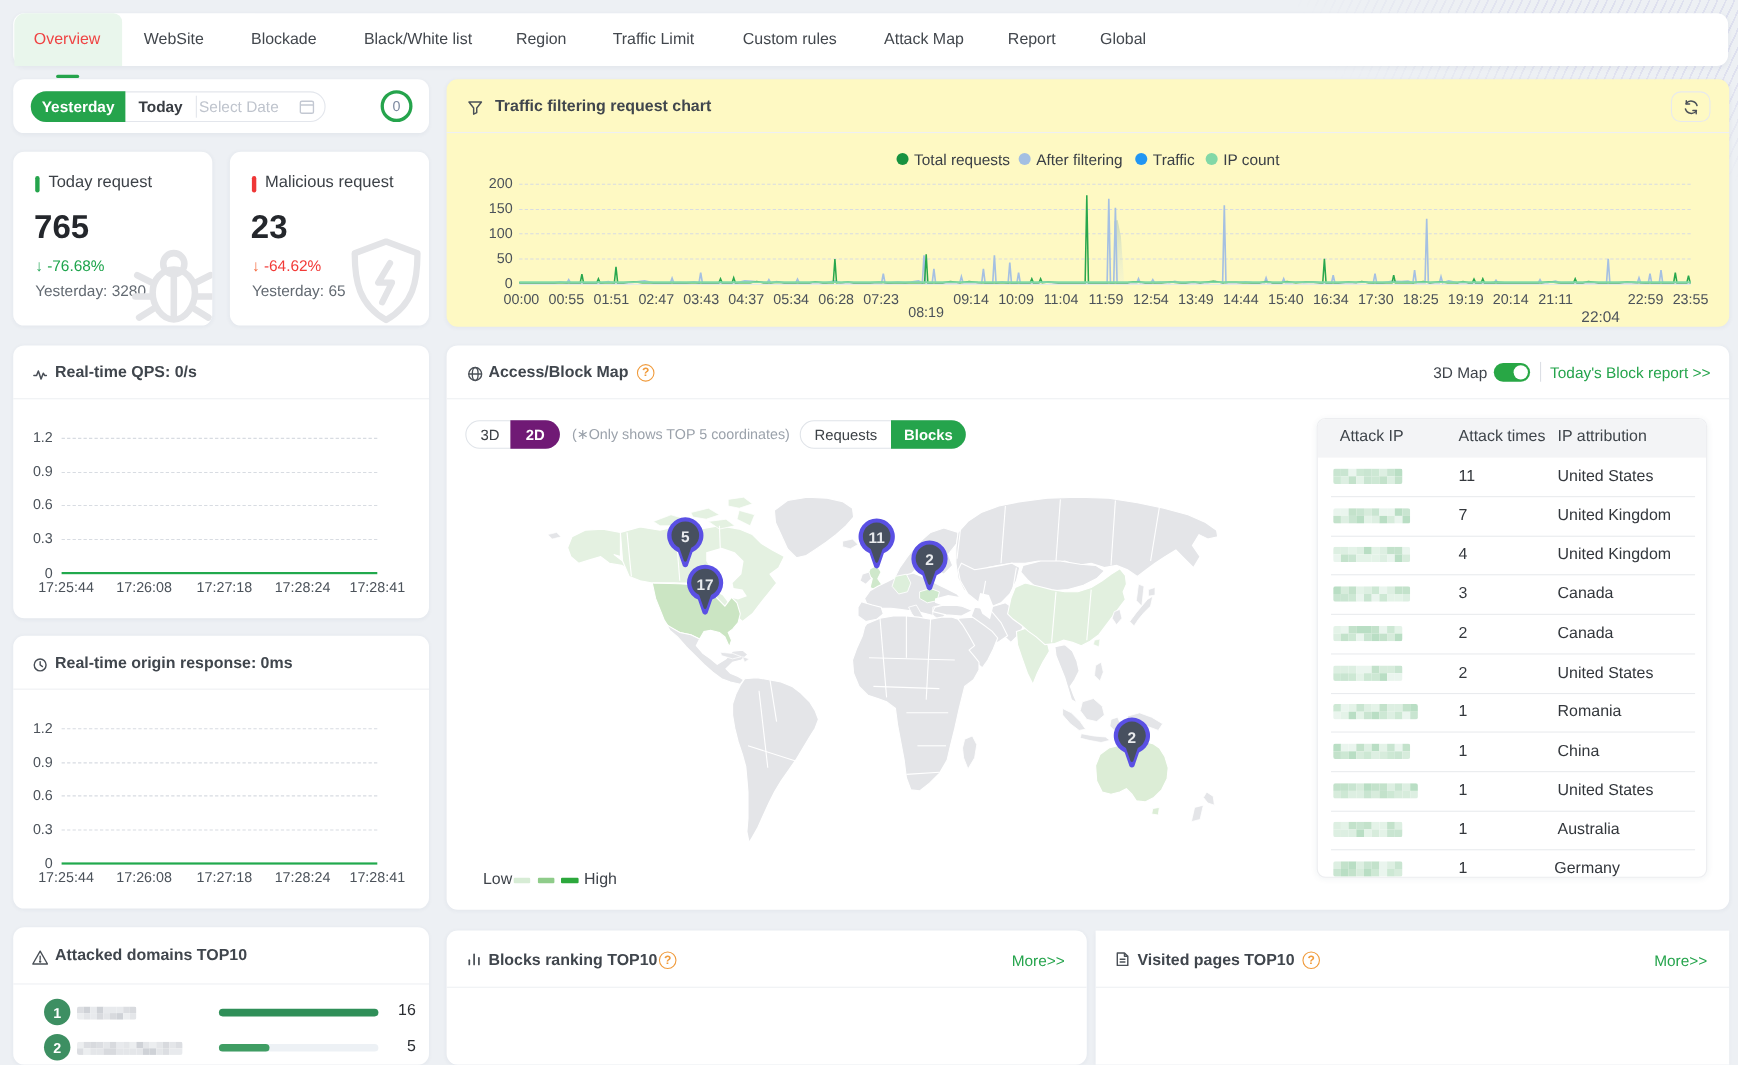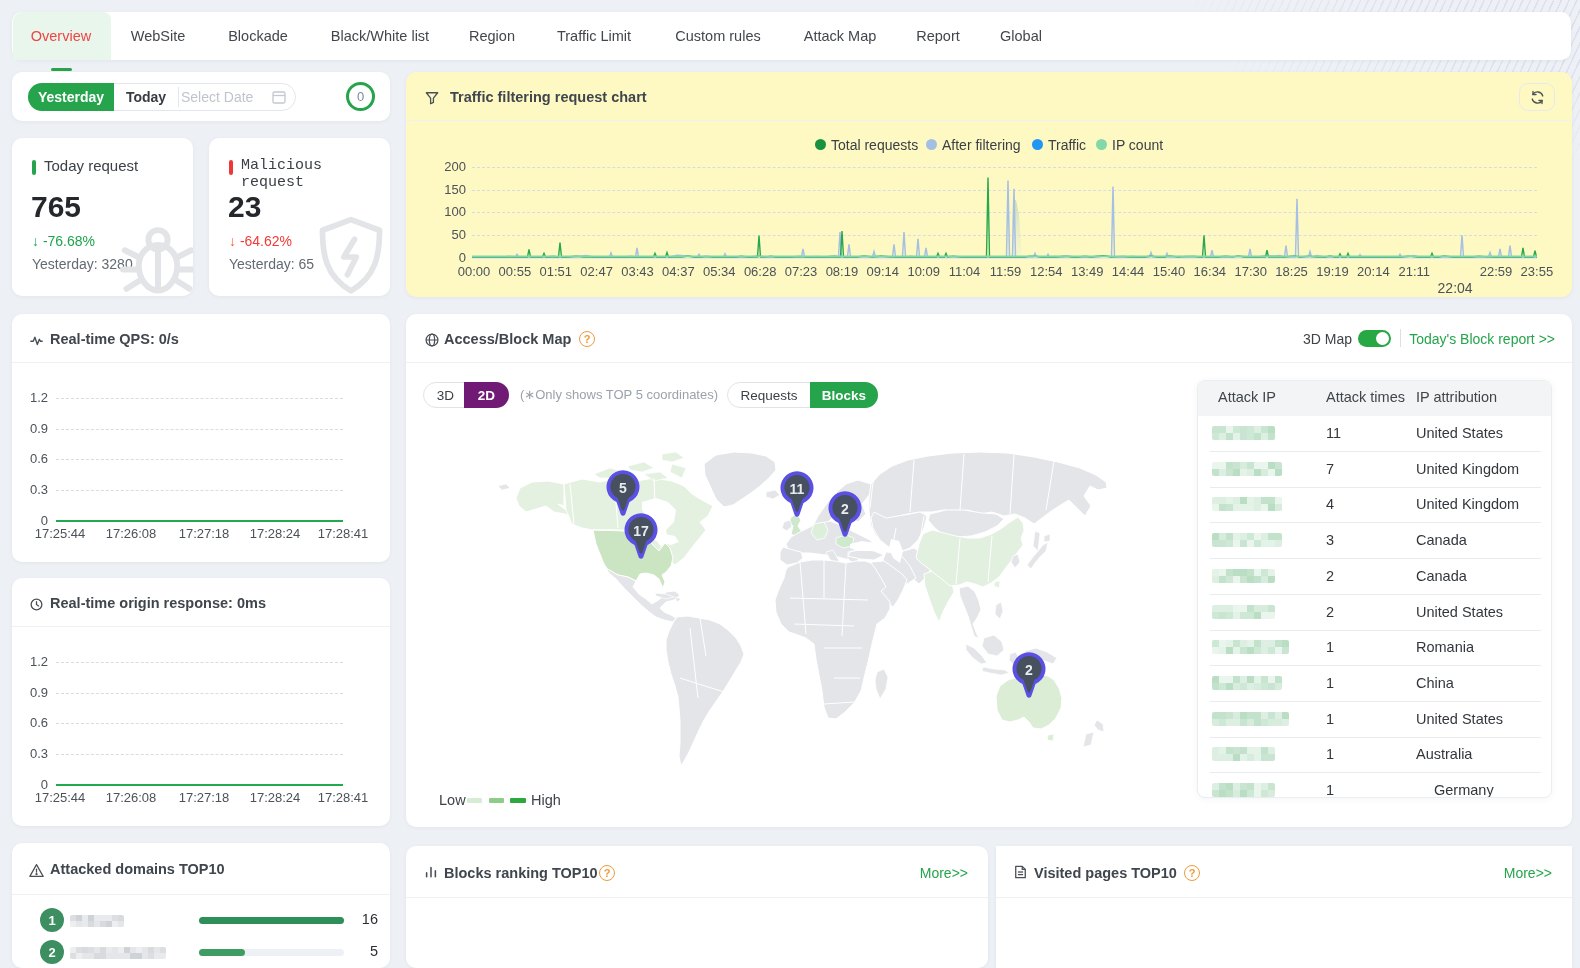--- a/index.html
+++ b/index.html
@@ -47,21 +47,21 @@
       <path d="M13 23 5 19"></path>
       <path d="M12.5 30H4"></path>
       <path d="M14 36l-8 5"></path>
       <path d="M35 23l8-4"></path>
       <path d="M35.5 30H44"></path>
       <path d="M34 36l8 5"></path>
     </svg>
   </div>
 <div style="position:absolute;left:209px;top:138px;width:181px;height:158px;background:#fff;border-radius:10px;box-shadow:0 1px 4px rgba(40,60,90,.05);overflow:hidden;">
     <div style="position:absolute;left:20px;top:22px;width:4px;height:15px;border-radius:2px;background:#ef3737;"></div>
-    <div style="position:absolute;left:32px;top:19px;font-size:15px;color:#3c4147;font-weight:500;font-family:Liberation Mono, monospace;">Malicious request</div>
+    <div style="position:absolute;left:32px;top:19px;font-size:15px;color:#3c4147;font-weight:500;">Malicious request</div>
     <div style="position:absolute;left:19px;top:52px;font-size:30px;font-weight:800;color:#24272c;">23</div>
     <div style="position:absolute;left:20px;top:95px;font-size:14px;color:#f23a37;"><span style="color:#f4673c;">↓</span> -64.62%</div>
     <div style="position:absolute;left:20px;top:118px;font-size:14px;color:#636a72;">Yesterday: 65</div>
     <svg width="72" height="82" viewBox="0 0 40 46" style="position:absolute;left:106px;top:78px;" fill="none" stroke="#e3e4e7" stroke-width="3.2" stroke-linejoin="round">
       <path d="M20 2 36 8c0 14-2 26-16 34C6 34 4 22 4 8z"></path>
       <path d="M22 13l-6 10h7l-5 10" stroke-linecap="round"></path>
     </svg>
   </div>
 <div style="position:absolute;left:12px;top:314px;width:378px;height:248px;background:#fff;border-radius:10px;box-shadow:0 1px 4px rgba(40,60,90,.05);">
     <svg width="13" height="13" viewBox="0 0 16 16" style="position:absolute;left:18px;top:20px;" fill="none" stroke="#494f57" stroke-width="1.7" stroke-linecap="round" stroke-linejoin="round">
@@ -161,21 +161,21 @@
     <div style="position:absolute;left:66px;top:186px;width:1065px;height:1px;background:#e4e7eb;"></div>
     <div style="position:absolute;left:68.0px;top:192px;transform:translateX(-50%);font-size:13px;color:#4b525a;">00:00</div>
     <div style="position:absolute;left:108.88px;top:192px;transform:translateX(-50%);font-size:13px;color:#4b525a;">00:55</div>
     <div style="position:absolute;left:149.76px;top:192px;transform:translateX(-50%);font-size:13px;color:#4b525a;">01:51</div>
     <div style="position:absolute;left:190.64000000000001px;top:192px;transform:translateX(-50%);font-size:13px;color:#4b525a;">02:47</div>
     <div style="position:absolute;left:231.52px;top:192px;transform:translateX(-50%);font-size:13px;color:#4b525a;">03:43</div>
     <div style="position:absolute;left:272.4px;top:192px;transform:translateX(-50%);font-size:13px;color:#4b525a;">04:37</div>
     <div style="position:absolute;left:313.28000000000003px;top:192px;transform:translateX(-50%);font-size:13px;color:#4b525a;">05:34</div>
     <div style="position:absolute;left:354.16px;top:192px;transform:translateX(-50%);font-size:13px;color:#4b525a;">06:28</div>
     <div style="position:absolute;left:395.04px;top:192px;transform:translateX(-50%);font-size:13px;color:#4b525a;">07:23</div>
-    <div style="position:absolute;left:435.92px;top:192px;transform:translateX(-50%);font-size:13px;color:#4b525a;">08:19</div>
+    <div style="position:absolute;left:435.92px;top:204px;transform:translateX(-50%);font-size:13px;color:#4b525a;">08:19</div>
     <div style="position:absolute;left:476.8px;top:192px;transform:translateX(-50%);font-size:13px;color:#4b525a;">09:14</div>
     <div style="position:absolute;left:517.6800000000001px;top:192px;transform:translateX(-50%);font-size:13px;color:#4b525a;">10:09</div>
     <div style="position:absolute;left:558.5600000000001px;top:192px;transform:translateX(-50%);font-size:13px;color:#4b525a;">11:04</div>
     <div style="position:absolute;left:599.44px;top:192px;transform:translateX(-50%);font-size:13px;color:#4b525a;">11:59</div>
     <div style="position:absolute;left:640.32px;top:192px;transform:translateX(-50%);font-size:13px;color:#4b525a;">12:54</div>
     <div style="position:absolute;left:681.2px;top:192px;transform:translateX(-50%);font-size:13px;color:#4b525a;">13:49</div>
     <div style="position:absolute;left:722.08px;top:192px;transform:translateX(-50%);font-size:13px;color:#4b525a;">14:44</div>
     <div style="position:absolute;left:762.96px;top:192px;transform:translateX(-50%);font-size:13px;color:#4b525a;">15:40</div>
     <div style="position:absolute;left:803.84px;top:192px;transform:translateX(-50%);font-size:13px;color:#4b525a;">16:34</div>
     <div style="position:absolute;left:844.72px;top:192px;transform:translateX(-50%);font-size:13px;color:#4b525a;">17:30</div>
@@ -374,21 +374,21 @@
       <div style="position:absolute;left:12px;top:355.59999999999997px;width:331px;height:1px;background:#e9ebee;"></div>
       <div style="position:absolute;left:14px;top:330.59999999999997px;width:77px;height:14px;border-radius:2px;overflow:hidden;font-size:0;line-height:0;"><span style="display:inline-block;width:7px;height:7px;background:#c3e2cb;"></span><span style="display:inline-block;width:7px;height:7px;background:#c3e2cb;"></span><span style="display:inline-block;width:7px;height:7px;background:#c9e5d1;"></span><span style="display:inline-block;width:7px;height:7px;background:#d7ecdc;"></span><span style="display:inline-block;width:7px;height:7px;background:#b9dec4;"></span><span style="display:inline-block;width:7px;height:7px;background:#c3e2cb;"></span><span style="display:inline-block;width:7px;height:7px;background:#c3e2cb;"></span><span style="display:inline-block;width:7px;height:7px;background:#ddefe2;"></span><span style="display:inline-block;width:7px;height:7px;background:#c9e5d1;"></span><span style="display:inline-block;width:7px;height:7px;background:#ddefe2;"></span><span style="display:inline-block;width:7px;height:7px;background:#b9dec4;"></span><span style="display:inline-block;width:7px;height:7px;background:#d7ecdc;"></span><span style="display:inline-block;width:7px;height:7px;background:#cde8d4;"></span><span style="display:inline-block;width:7px;height:7px;background:#ddefe2;"></span><span style="display:inline-block;width:7px;height:7px;background:#ddefe2;"></span><span style="display:inline-block;width:7px;height:7px;background:#c9e5d1;"></span><span style="display:inline-block;width:7px;height:7px;background:#d7ecdc;"></span><span style="display:inline-block;width:7px;height:7px;background:#c3e2cb;"></span><span style="display:inline-block;width:7px;height:7px;background:#cde8d4;"></span><span style="display:inline-block;width:7px;height:7px;background:#d7ecdc;"></span><span style="display:inline-block;width:7px;height:7px;background:#d7ecdc;"></span><span style="display:inline-block;width:7px;height:7px;background:#ddefe2;"></span></div>
       <div style="position:absolute;left:128px;top:329.59999999999997px;font-size:14.5px;color:#33373c;">1</div>
       <div style="position:absolute;left:218px;top:329.59999999999997px;font-size:14.5px;color:#33373c;">United States</div>
       <div style="position:absolute;left:12px;top:391.29999999999995px;width:331px;height:1px;background:#e9ebee;"></div>
       <div style="position:absolute;left:14px;top:366.29999999999995px;width:63px;height:14px;border-radius:2px;overflow:hidden;font-size:0;line-height:0;"><span style="display:inline-block;width:7px;height:7px;background:#ddefe2;"></span><span style="display:inline-block;width:7px;height:7px;background:#e4f3e8;"></span><span style="display:inline-block;width:7px;height:7px;background:#c3e2cb;"></span><span style="display:inline-block;width:7px;height:7px;background:#c9e5d1;"></span><span style="display:inline-block;width:7px;height:7px;background:#c3e2cb;"></span><span style="display:inline-block;width:7px;height:7px;background:#e4f3e8;"></span><span style="display:inline-block;width:7px;height:7px;background:#e4f3e8;"></span><span style="display:inline-block;width:7px;height:7px;background:#c3e2cb;"></span><span style="display:inline-block;width:7px;height:7px;background:#ddefe2;"></span><span style="display:inline-block;width:7px;height:7px;background:#ddefe2;"></span><span style="display:inline-block;width:7px;height:7px;background:#ddefe2;"></span><span style="display:inline-block;width:7px;height:7px;background:#ddefe2;"></span><span style="display:inline-block;width:7px;height:7px;background:#b9dec4;"></span><span style="display:inline-block;width:7px;height:7px;background:#e4f3e8;"></span><span style="display:inline-block;width:7px;height:7px;background:#d7ecdc;"></span><span style="display:inline-block;width:7px;height:7px;background:#e4f3e8;"></span><span style="display:inline-block;width:7px;height:7px;background:#c9e5d1;"></span><span style="display:inline-block;width:7px;height:7px;background:#c9e5d1;"></span></div>
       <div style="position:absolute;left:128px;top:365.29999999999995px;font-size:14.5px;color:#33373c;">1</div>
       <div style="position:absolute;left:218px;top:365.29999999999995px;font-size:14.5px;color:#33373c;">Australia</div>
       <div style="position:absolute;left:14px;top:401.99999999999994px;width:63px;height:14px;border-radius:2px;overflow:hidden;font-size:0;line-height:0;"><span style="display:inline-block;width:7px;height:7px;background:#ddefe2;"></span><span style="display:inline-block;width:7px;height:7px;background:#c3e2cb;"></span><span style="display:inline-block;width:7px;height:7px;background:#b9dec4;"></span><span style="display:inline-block;width:7px;height:7px;background:#ddefe2;"></span><span style="display:inline-block;width:7px;height:7px;background:#c9e5d1;"></span><span style="display:inline-block;width:7px;height:7px;background:#c3e2cb;"></span><span style="display:inline-block;width:7px;height:7px;background:#eaf5ee;"></span><span style="display:inline-block;width:7px;height:7px;background:#ddefe2;"></span><span style="display:inline-block;width:7px;height:7px;background:#c9e5d1;"></span><span style="display:inline-block;width:7px;height:7px;background:#c9e5d1;"></span><span style="display:inline-block;width:7px;height:7px;background:#b9dec4;"></span><span style="display:inline-block;width:7px;height:7px;background:#c3e2cb;"></span><span style="display:inline-block;width:7px;height:7px;background:#d7ecdc;"></span><span style="display:inline-block;width:7px;height:7px;background:#b9dec4;"></span><span style="display:inline-block;width:7px;height:7px;background:#cde8d4;"></span><span style="display:inline-block;width:7px;height:7px;background:#eaf5ee;"></span><span style="display:inline-block;width:7px;height:7px;background:#cde8d4;"></span><span style="display:inline-block;width:7px;height:7px;background:#d7ecdc;"></span></div>
       <div style="position:absolute;left:128px;top:400.99999999999994px;font-size:14.5px;color:#33373c;">1</div>
-      <div style="position:absolute;left:236px;top:400.99999999999994px;font-size:14.5px;color:#33373c;">Germany</div>
+      <div style="position:absolute;left:215px;top:400.99999999999994px;font-size:14.5px;color:#33373c;">Germany</div>
     </div>
   </div>
 <div style="position:absolute;left:406px;top:846px;width:582px;height:122px;background:#fff;border-radius:10px;box-shadow:0 1px 4px rgba(40,60,90,.05);overflow:hidden;">
     <svg width="14" height="14" viewBox="0 0 16 16" style="position:absolute;left:18px;top:19px;" stroke="#4a5057" stroke-width="1.8" stroke-linecap="round">
       <line x1="3" y1="13.5" x2="3" y2="9"></line>
       <line x1="8" y1="13.5" x2="8" y2="3"></line>
       <line x1="13" y1="13.5" x2="13" y2="6.5"></line>
     </svg>
     <div style="position:absolute;left:38px;top:19px;font-size:14.5px;font-weight:700;color:#40464d;">Blocks ranking TOP10</div>
     <div style="position:absolute;left:193px;top:19px;width:16px;height:16px;border:1.6px solid #f09b3c;border-radius:50%;box-sizing:border-box;color:#f09b3c;font-size:11px;font-weight:700;display:flex;align-items:center;justify-content:center;">?</div>

